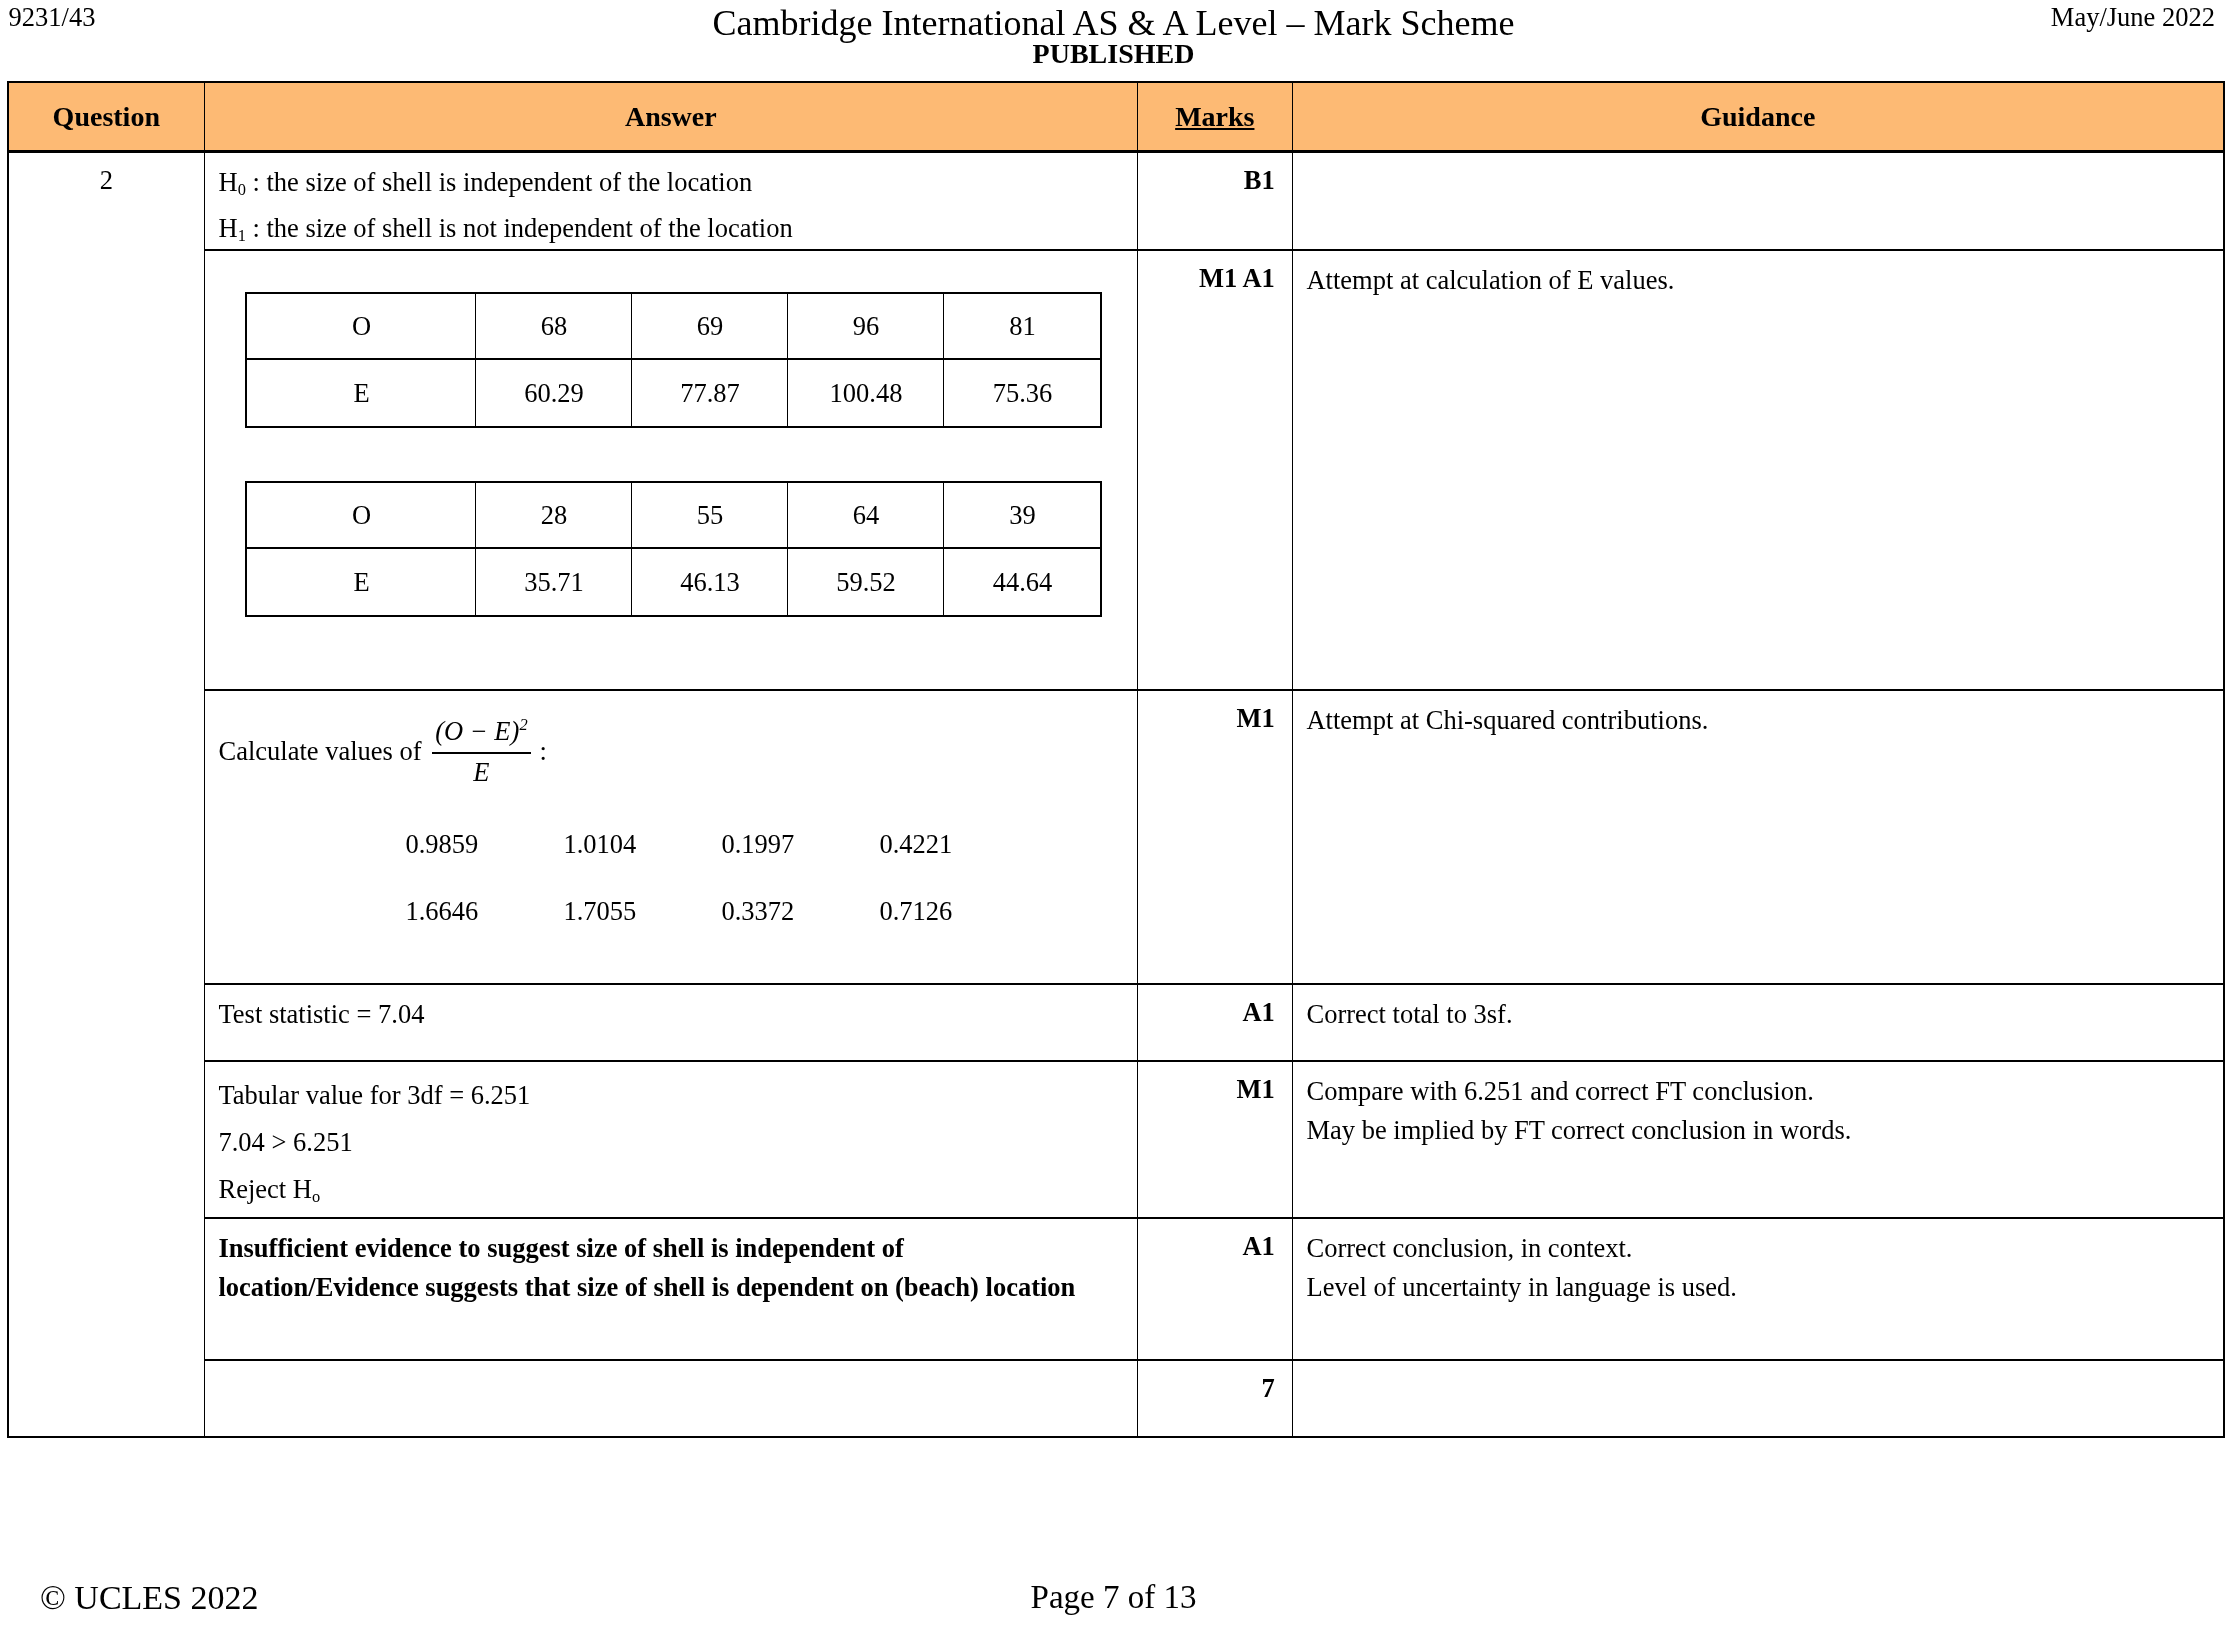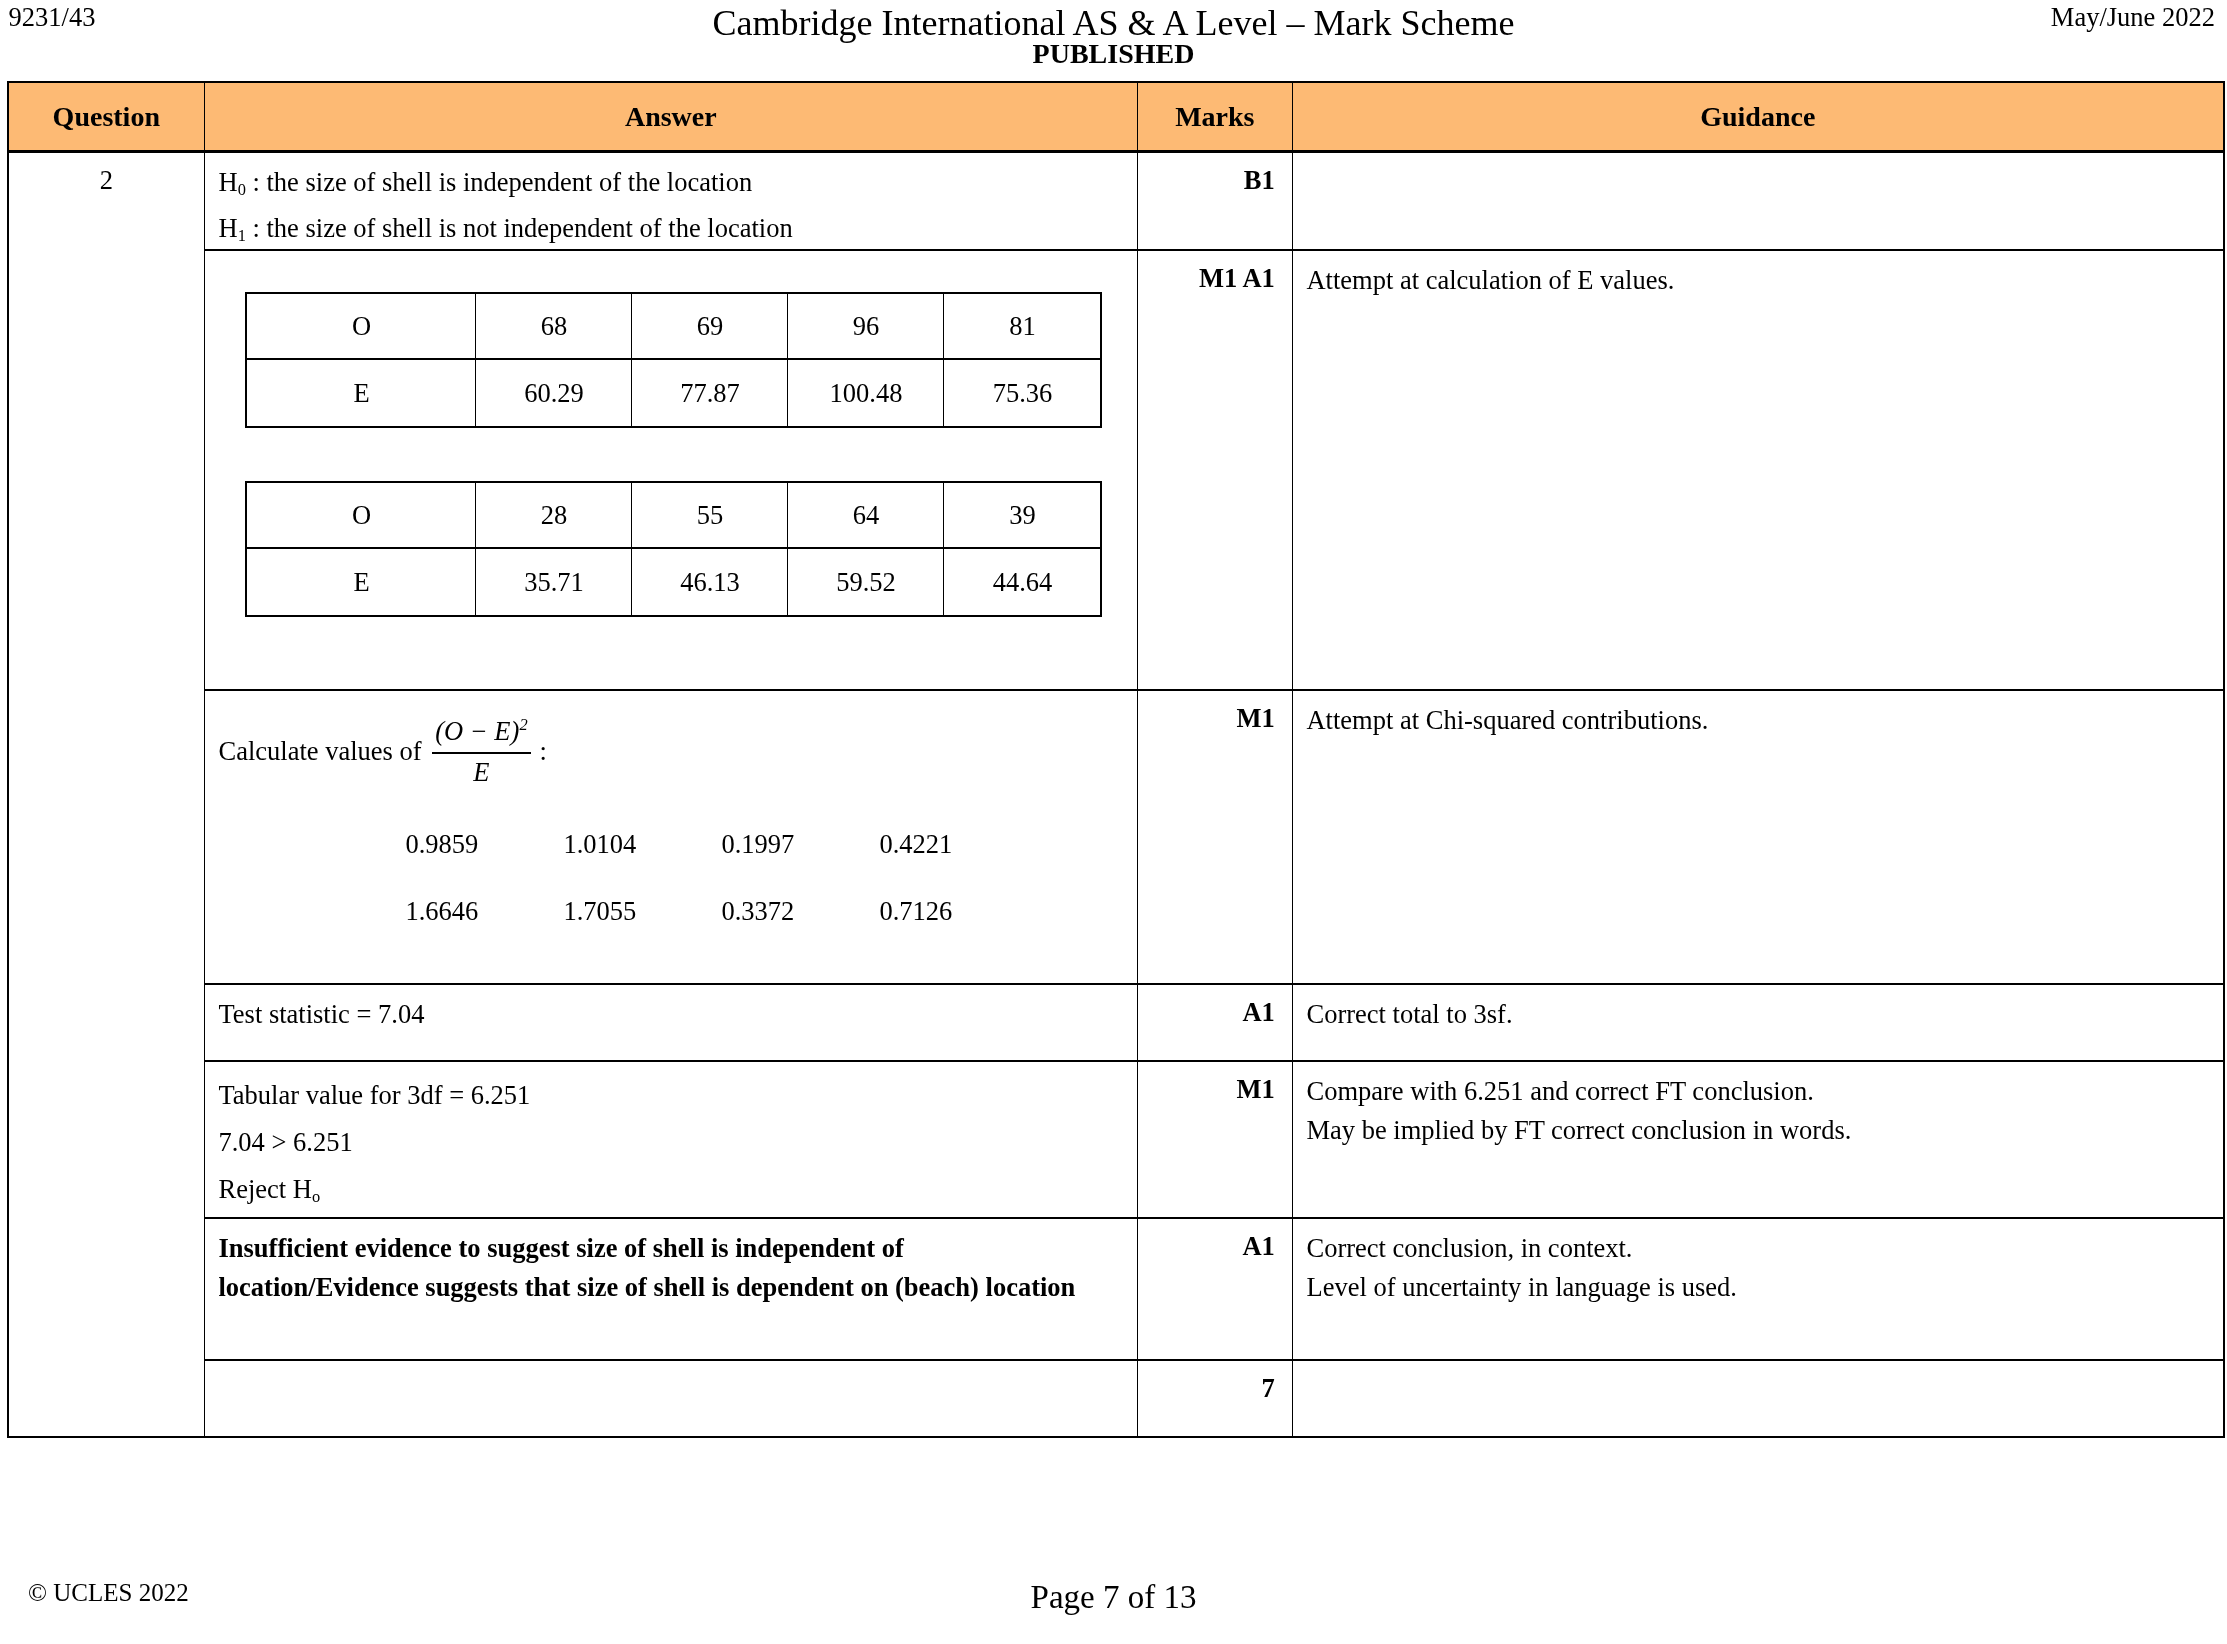--- a/index.html
+++ b/index.html
@@ -49,36 +49,36 @@
   .frac .den{padding-top:3.4px;}
   sup{font-size:0.62em;}
   sub{font-size:0.62em;vertical-align:-0.25em;}
   .chi-row{display:flex;margin-left:187px;line-height:normal;}
   .chi-row-1{margin-top:41px;}
   .chi-row-2{margin-top:36px;}
   .chi-row span{width:158px;display:inline-block;}
   
   .crit{line-height:47px;}
   .conclusion-p{max-width:865px;font-weight:bold;}
-  .copyright{position:absolute;left:28px;top:1579px;font-size:25px;}
+  .copyright{position:absolute;left:40px;top:1579px;font-size:34px;}
   .page-num{position:absolute;left:0;width:100%;top:1579px;text-align:center;font-size:33px;}
 </style>
 </head>
 <body>
 
 <div class="paper-code">9231/43</div>
 <div class="doc-title">Cambridge International AS &amp; A Level – Mark Scheme</div>
 <div class="published">PUBLISHED</div>
 <div class="session">May/June 2022</div>
 
 <div class="mark-table">
 
   <div class="cell th" style="grid-row:1;grid-column:1;">Question</div>
   <div class="cell th" style="grid-row:1;grid-column:2;">Answer</div>
-  <div class="cell th" style="grid-row:1;grid-column:3;">Marks</div>
+  <div class="cell th" style="grid-row:1;grid-column:3;text-decoration:underline;">Marks</div>
   <div class="cell th last-col" style="grid-row:1;grid-column:4;">Guidance</div>
 
   <div class="cell q-cell">2</div>
 
   <div class="cell answer r2">
     <div><span>H</span><sub>0</sub><span> : the size of shell is independent of the location</span></div>
     <div><span>H</span><sub>1</sub><span> : the size of shell is not independent of the location</span></div>
   </div>
   <div class="cell marks r2">B1</div>
   <div class="cell guidance last-col r2"></div>

